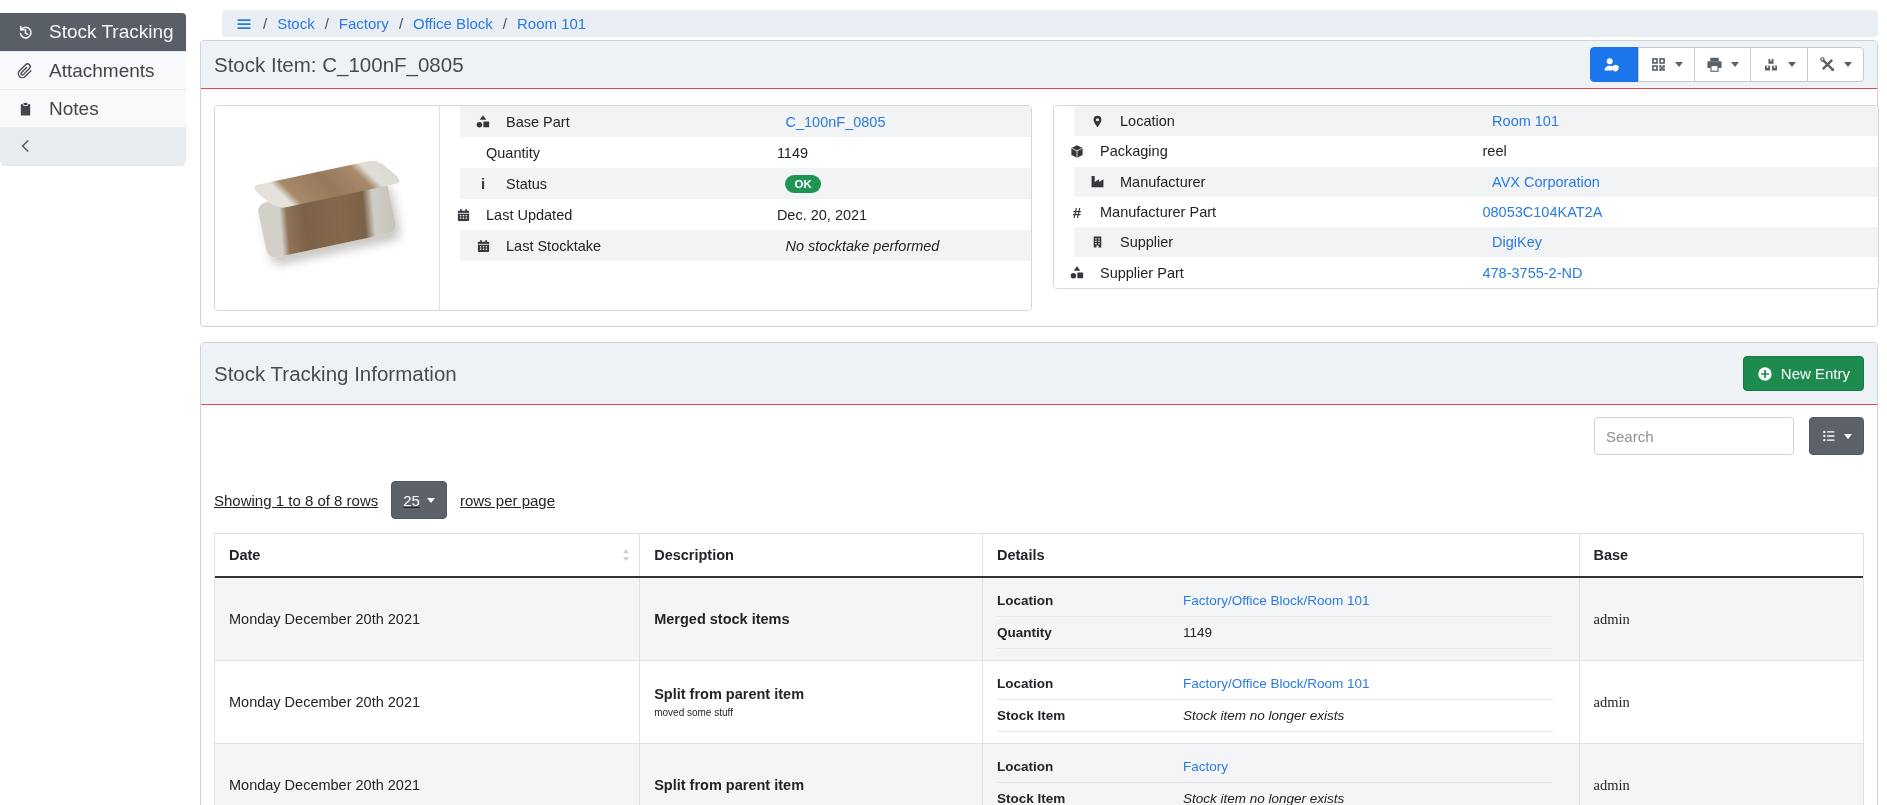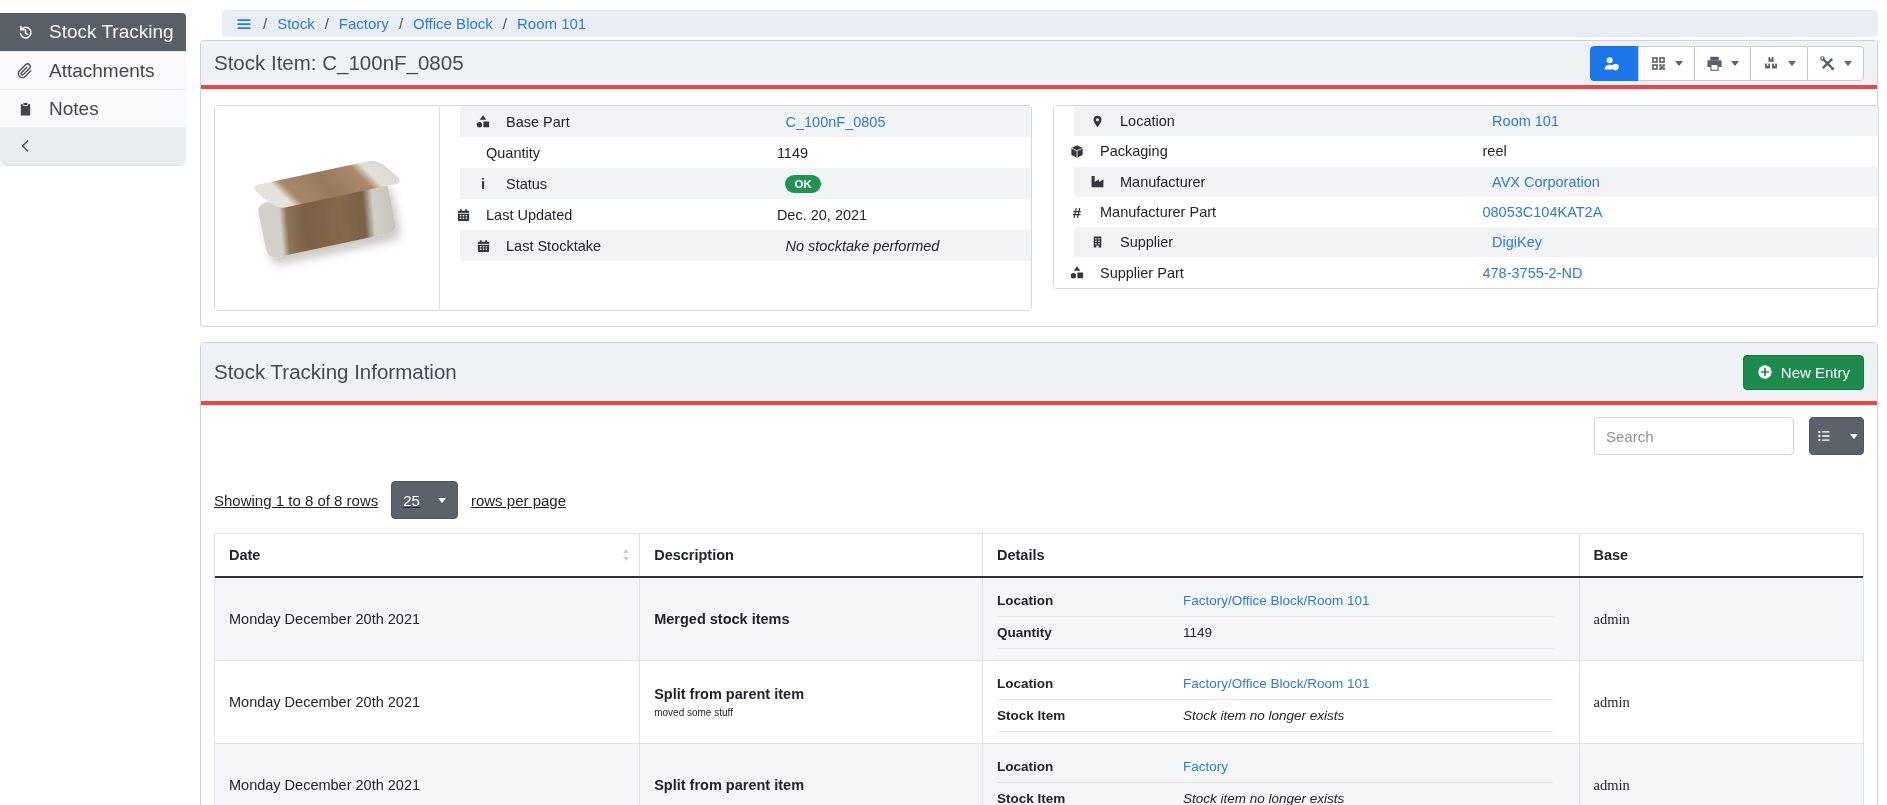--- a/index.html
+++ b/index.html
@@ -24,21 +24,21 @@
   .crumb-bar { position:absolute; left:222px; top:10px; width:1656px; height:27px;
     background:#e9eef4; border-radius:4px; display:flex; align-items:center; gap:10px;
     padding:0 13px; font-size:15px; }
   .crumb-sep { color:#4a5056; }
 
   
   .panel { position:absolute; left:200px; width:1678px; background:#fff;
     border:1px solid #ccd2d8; border-radius:4px; }
   #panel-item { top:40px; height:287px; }
   #panel-tracking { top:342px; height:500px; }
-  .panel-heading { height:48px; background:#eef2f6; border-bottom:4px solid #ef4444;
+  .panel-heading { height:48px; background:#eef2f6; border-bottom:1px solid #ef4444;
     border-radius:4px 4px 0 0; display:flex; align-items:center; justify-content:space-between;
     padding:0 13px; }
   .panel-title { font-size:20.5px; font-weight:500; color:#454b52; }
   #panel-tracking .panel-heading { height:62px; }
 
   
   .btn-group { display:flex; }
   .tool-btn { height:35px; min-width:49px; padding:0 11px; background:#fff;
     border:1px solid #c4cad0; margin-left:-1px; display:flex; align-items:center; gap:8px;
     color:#5a6268; cursor:pointer; }
@@ -76,21 +76,21 @@
 
   
   .btn-new-entry { display:flex; align-items:center; gap:8px; background:#1d8a4e; border:1px solid #177a43;
     color:#fff; font-size:15px; height:35px; padding:0 13px; border-radius:4px; cursor:pointer; }
   #panel-tracking .panel-body { padding:10px 13px 0 13px; }
   .table-toolbar { display:flex; justify-content:flex-end; align-items:center; gap:15px; margin-top:2px; }
   .search-input { width:200px; height:38px; border:1px solid #cdd3d9; border-radius:4px;
     padding:0 11px; font-size:15px; color:#495057; font-family:inherit; }
   .search-input::placeholder { color:#8a9199; }
   .btn-dark { background:#5b6269; border:1px solid #51585e; color:#fff; border-radius:4px;
-    display:flex; align-items:center; justify-content:center; gap:18px; cursor:pointer; }
+    display:flex; align-items:center; justify-content:center; gap:7px; cursor:pointer; }
   .btn-columns { width:55px; height:38px; }
   .btn-pagesize { height:38px; padding:0 11px; font-size:15px; }
   .showing-row { display:flex; align-items:center; gap:13px; margin-top:26px; font-size:15px; color:#212529;text-decoration:underline; }
 
   .ttable { margin-top:14px; border:1px solid #dee2e6; border-bottom:none; }
   .tgrid { display:grid; grid-template-columns:25.8% 20.8% 36.2% 17.2%; }
   .thead { border-bottom:2px solid #2f3337; background:#fff; }
   .th { position:relative; padding:13px 14px; font-weight:700; font-size:14.5px;
     border-right:1px solid #dee2e6; }
   .th:last-child { border-right:none; }

